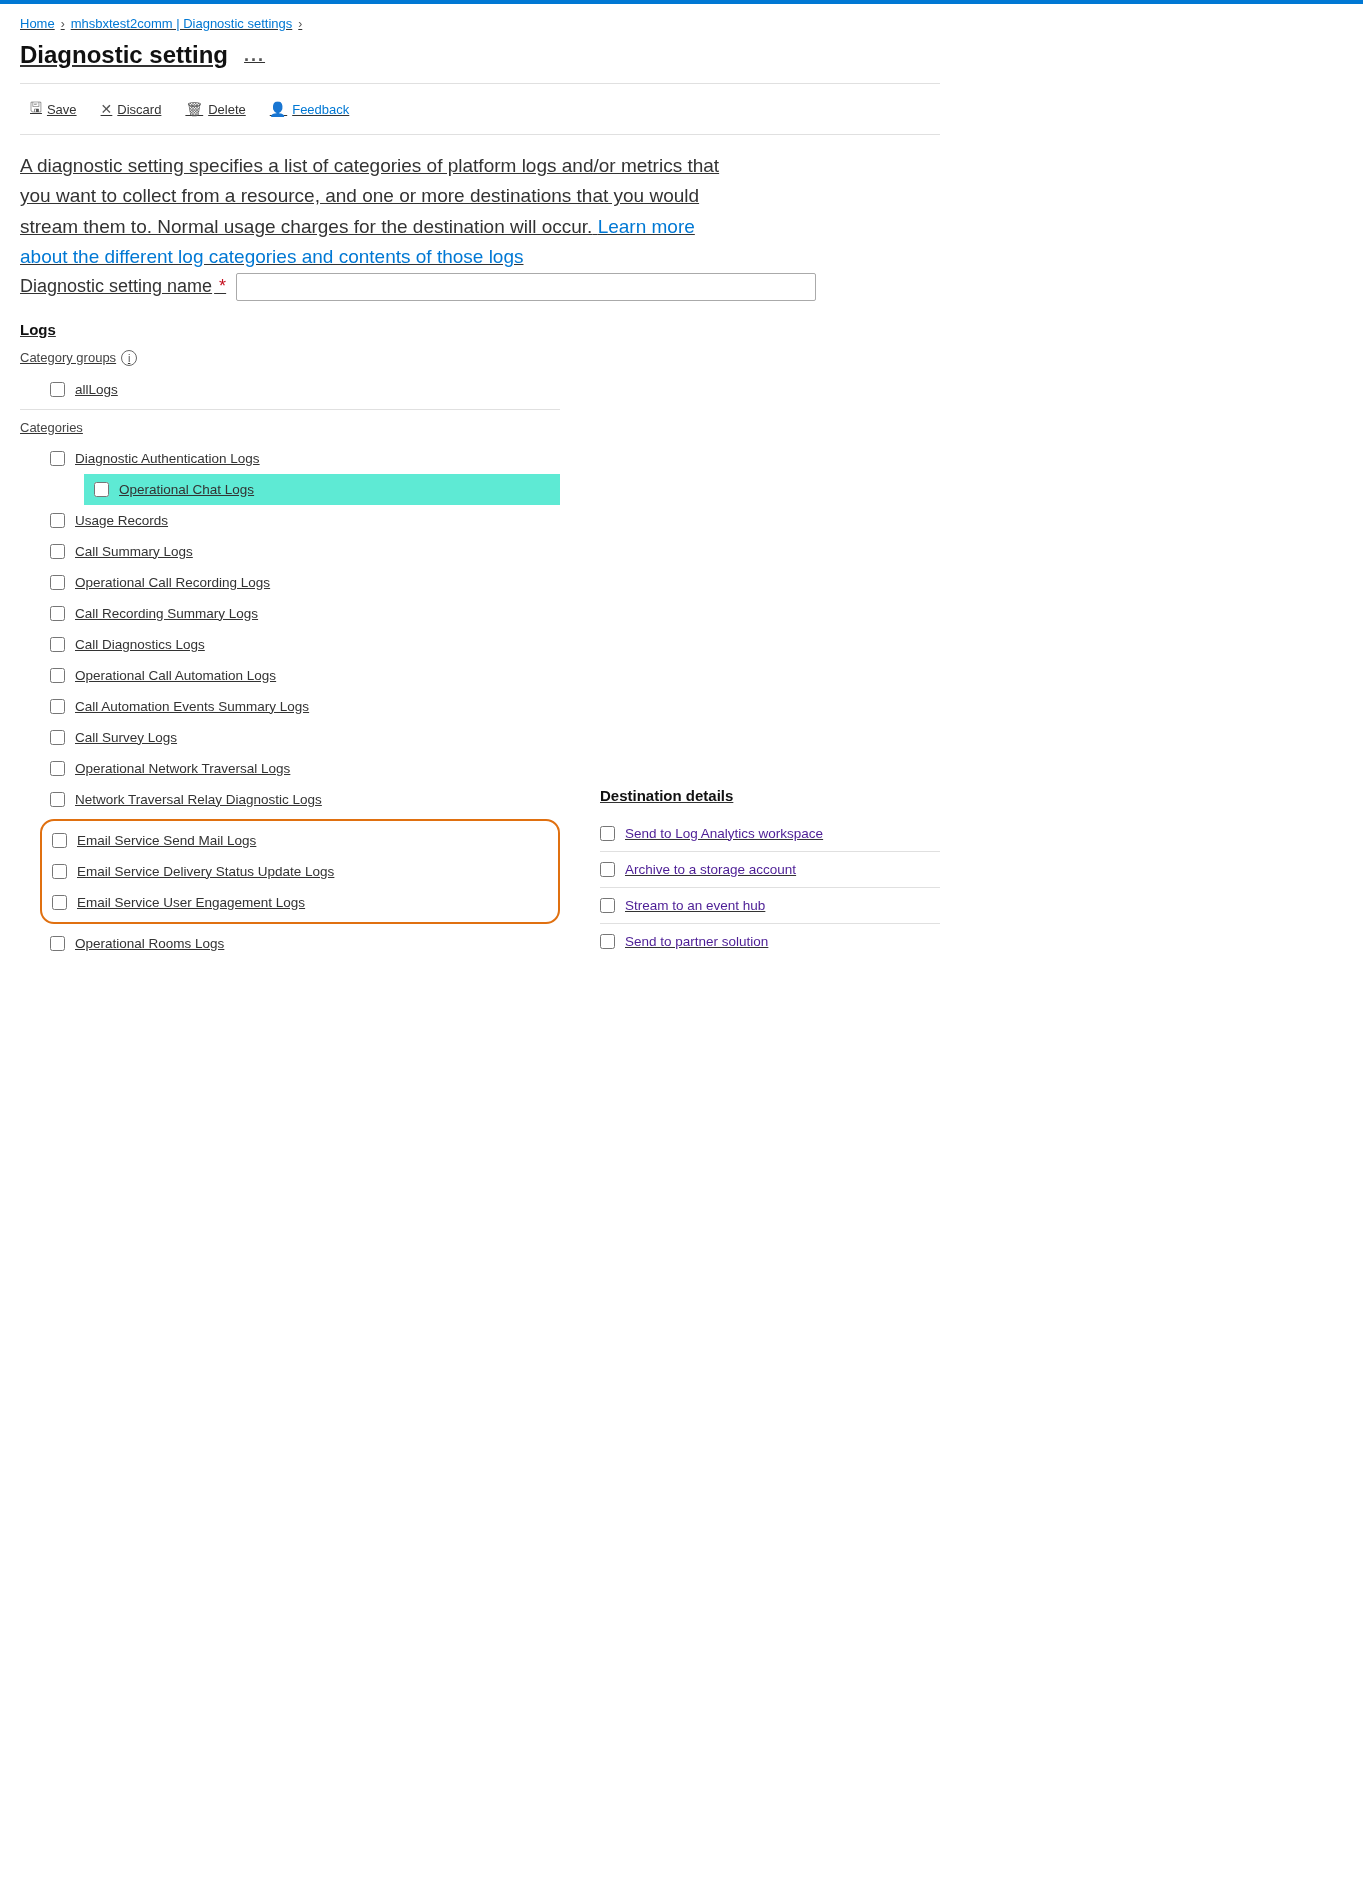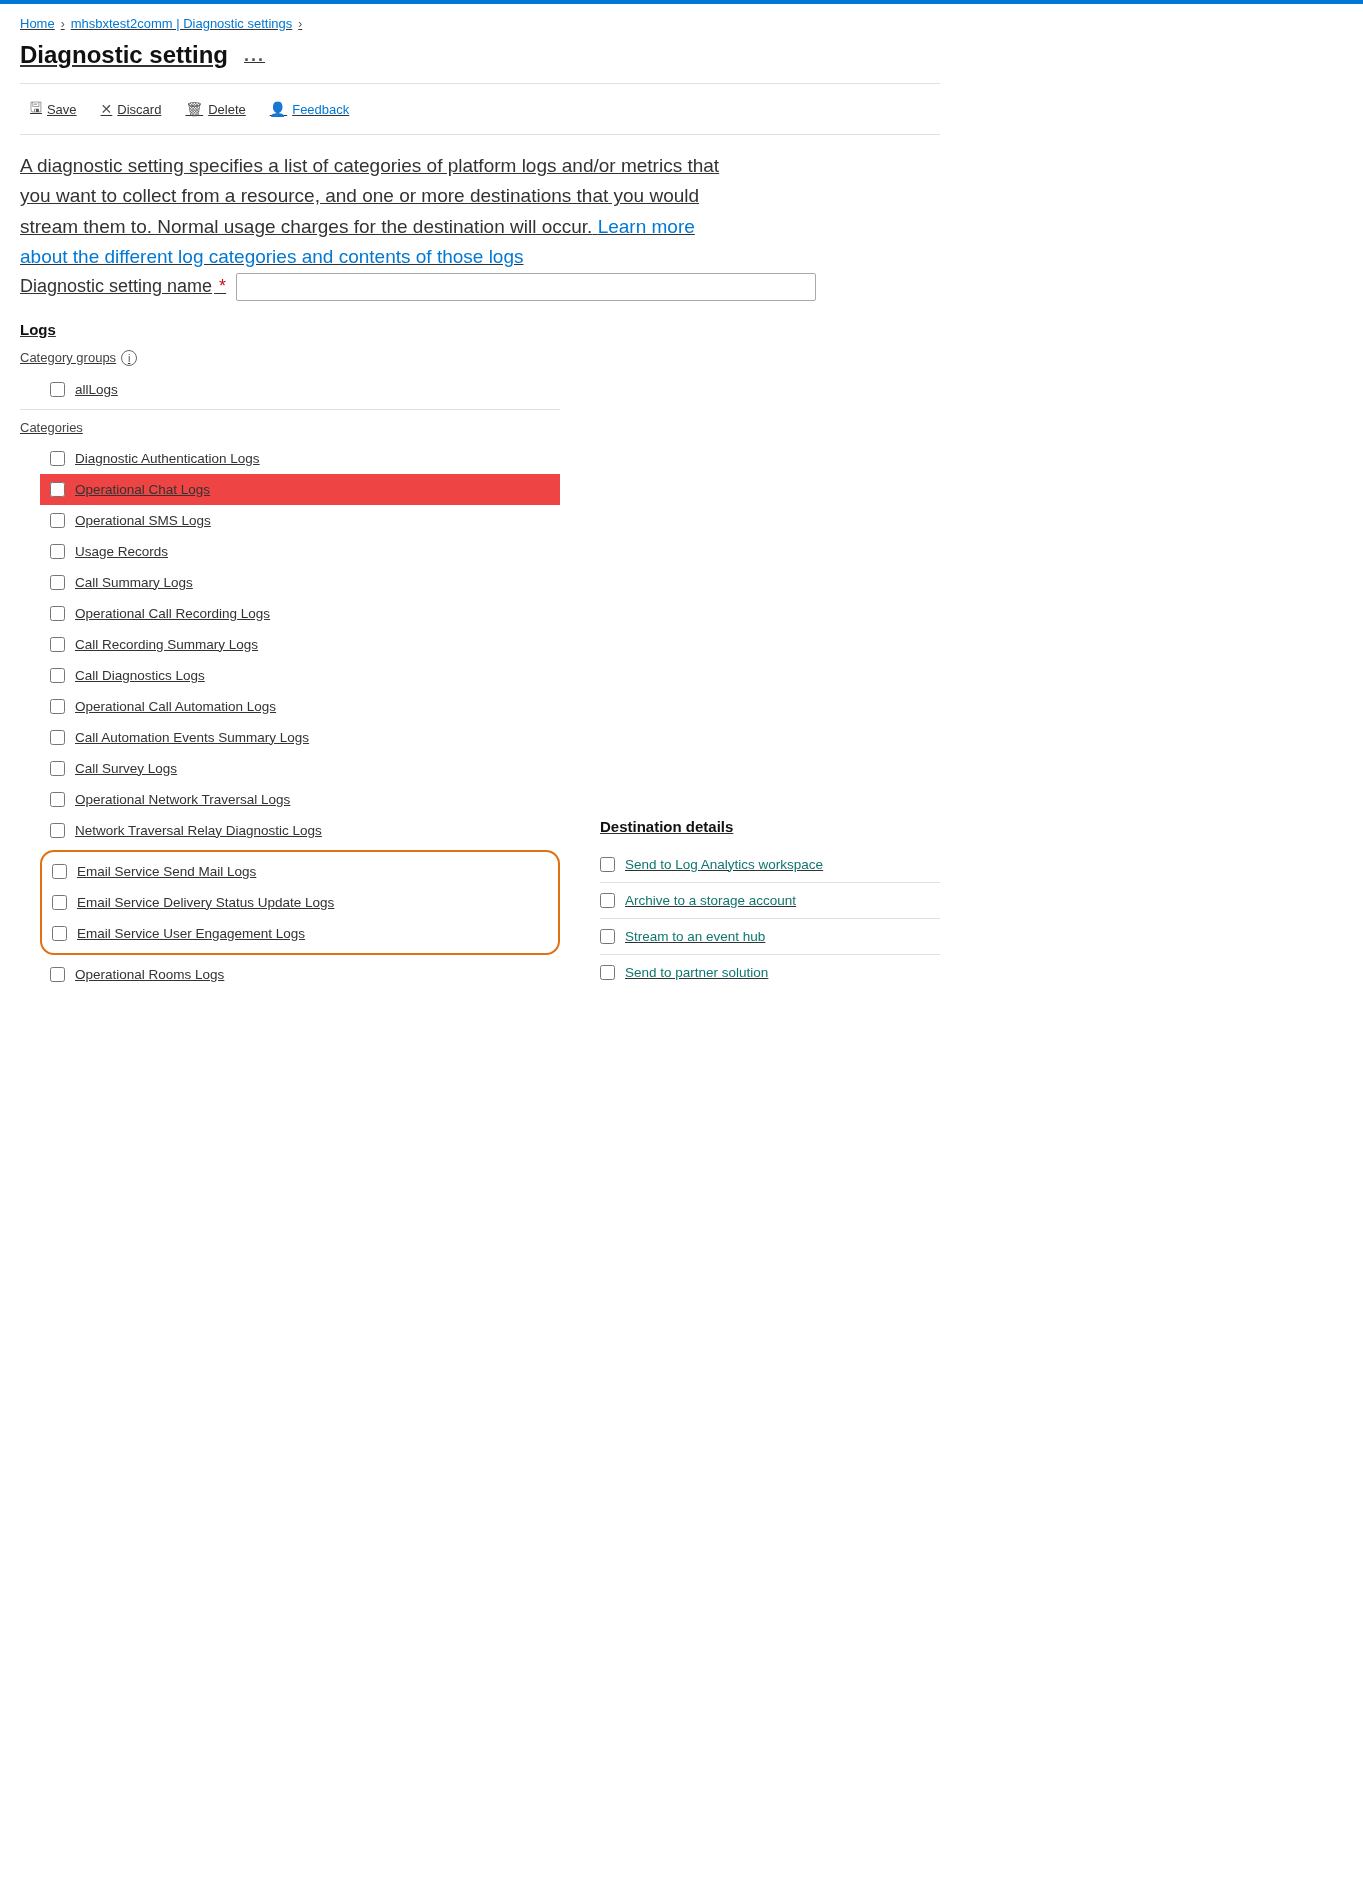--- a/index.html
+++ b/index.html
@@ -178,21 +178,22 @@
 
     .checkbox-row {
       display: flex;
       align-items: center;
       gap: 10px;
       padding: 8px 10px;
       cursor: pointer;
     }
 
     .checkbox-row.highlighted {
-      background: #ef4444;
+      background: #5eead4;
+      margin-left: 44px;
     }
 
     .checkbox-row input[type="checkbox"] {
       width: 15px;
       height: 15px;
       cursor: pointer;
       accent-color: #0078d4;
       flex-shrink: 0;
     }
 
@@ -225,21 +226,21 @@
     .destination-item input[type="checkbox"] {
       width: 15px;
       height: 15px;
       cursor: pointer;
       accent-color: #0078d4;
       flex-shrink: 0;
     }
 
     .destination-label {
       font-size: 13.5px;
-      color: #0f766e;
+      color: #4c1d95;
     }
 
     .email-group-box {
       border: 2px solid #e07010;
       border-radius: 14px;
       padding: 4px 0;
       margin: 4px 0;
     }
 
     .categories-section {
@@ -322,24 +323,20 @@
           <div class="checkbox-row">
             <input type="checkbox" id="auth" style="">
             <label class="checkbox-label" for="auth">Diagnostic Authentication Logs</label>
           </div>
 
           <div class="checkbox-row highlighted">
             <input type="checkbox" id="chat" style="">
             <label class="checkbox-label" for="chat">Operational Chat Logs</label>
           </div>
 
-          <div class="checkbox-row">
-            <input type="checkbox" id="sms" style="">
-            <label class="checkbox-label" for="sms">Operational SMS Logs</label>
-          </div>
 
           <div class="checkbox-row">
             <input type="checkbox" id="usage" style="">
             <label class="checkbox-label" for="usage">Usage Records</label>
           </div>
 
           <div class="checkbox-row">
             <input type="checkbox" id="callsummary" style="">
             <label class="checkbox-label" for="callsummary">Call Summary Logs</label>
           </div>

